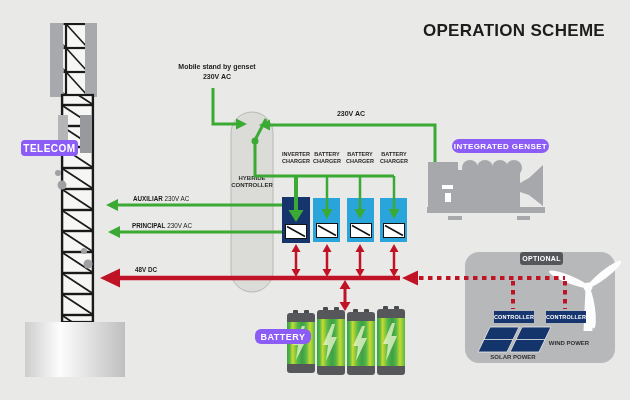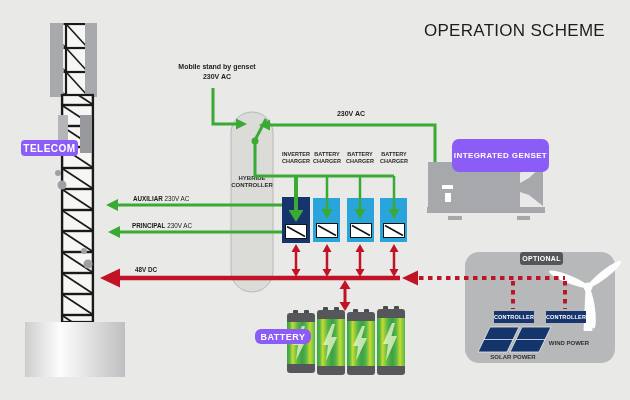--- a/index.html
+++ b/index.html
@@ -5,26 +5,26 @@
   html,body{margin:0;padding:0;}
   #stage{position:relative;width:630px;height:400px;background:#e9e9e7;overflow:hidden;
          font-family:"Liberation Sans","DejaVu Sans",sans-serif;color:#1d1d1b;}
   .abs{position:absolute;}
   svg{display:block;}
   
   #bg-svg{left:0;top:0;z-index:1;}
   .lvl2{z-index:2;}
   #wire-svg{left:0;top:0;z-index:5;pointer-events:none;}
   
-  #title{left:420px;top:21px;width:185px;text-align:right;font-size:17px;font-weight:normal;letter-spacing:.3px;}
+  #title{left:420px;top:21px;width:185px;text-align:right;font-size:17px;font-weight:bold;letter-spacing:.3px;}
   
   .pill{background:#8b5cf6;color:#fff;font-weight:bold;text-align:center;border-radius:4px;
         display:flex;align-items:center;justify-content:center;}
   #telecom-label{left:21px;top:140px;width:57px;height:16px;font-size:10px;letter-spacing:.5px;z-index:3;}
-  #genset-label{left:452px;top:139px;width:97px;height:33px;font-size:8px;letter-spacing:.4px;border-radius:7px;}
+  #genset-label{left:452px;top:139px;width:97px;height:14px;font-size:8px;letter-spacing:.4px;border-radius:7px;}
   #battery-label{left:255px;top:329px;width:56px;height:15px;font-size:9px;letter-spacing:.5px;border-radius:6px;z-index:6;}
   #optional-label{left:520px;top:252px;width:43px;height:13px;font-size:7px;background:#55565a;border-radius:3px;letter-spacing:.3px;}
   
   #standby{left:158px;top:62px;width:118px;text-align:center;font-size:7px;font-weight:bold;line-height:10px;}
   #wire-230{left:330px;top:110px;width:42px;text-align:center;font-size:7px;font-weight:bold;}
   
   #hyb-text{left:229px;top:175px;width:46px;text-align:center;font-size:6px;font-weight:bold;line-height:7px;color:#2b2b2d;}
   
   .chg-label{top:151px;width:36px;text-align:center;font-size:5.5px;font-weight:bold;line-height:7px;color:#231f20;}
   

